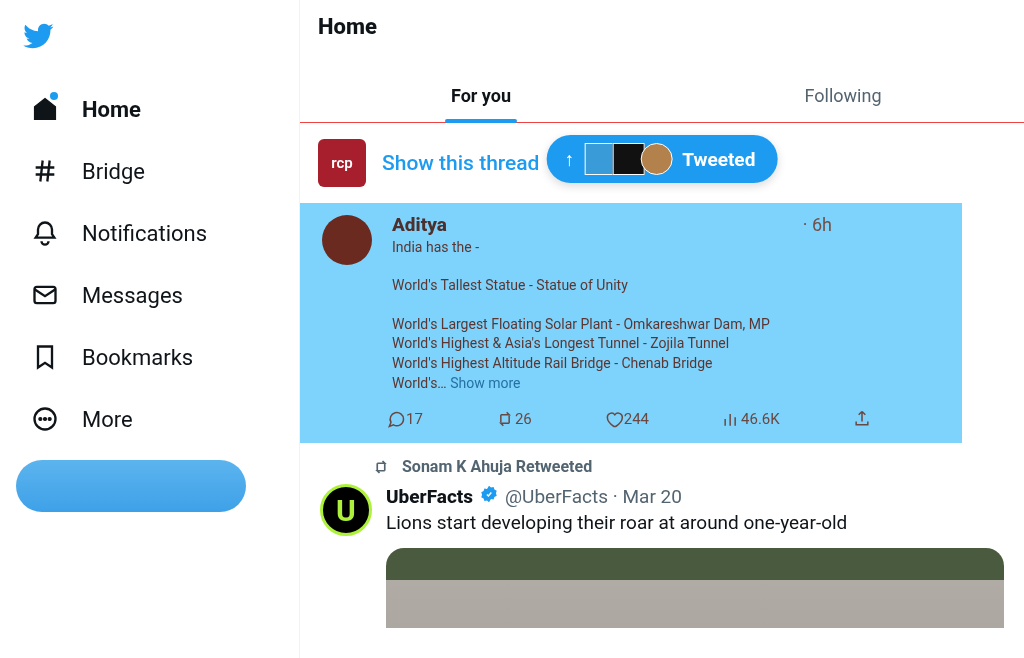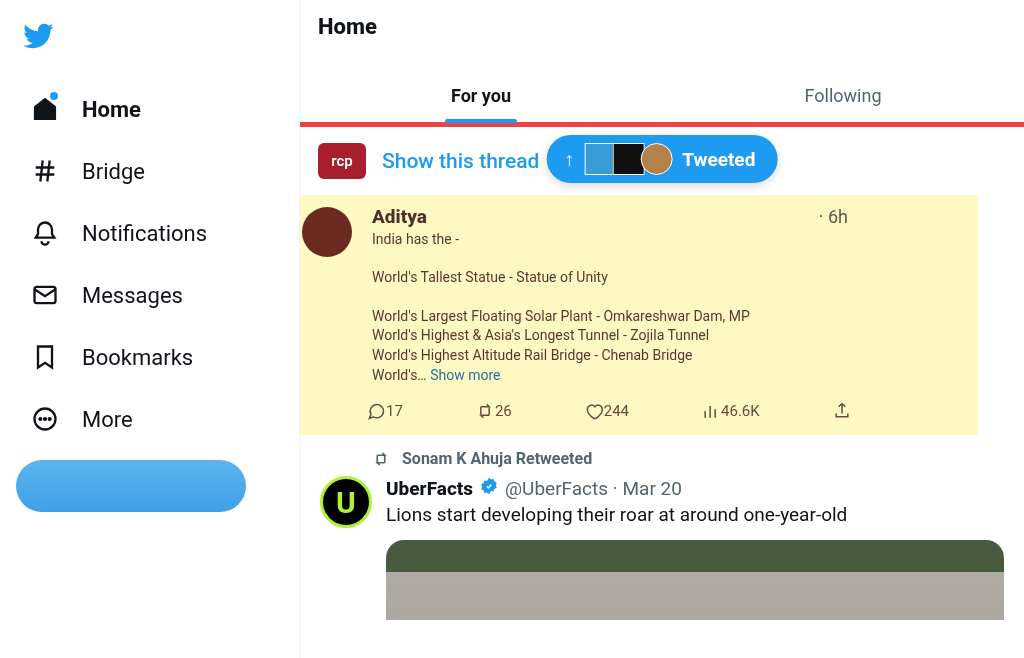--- a/index.html
+++ b/index.html
@@ -10,35 +10,35 @@
     .logo svg { width: 36px; height: 32px; fill: #1d9bf0; }
     .nav-item { display: flex; align-items: center; gap: 22px; padding: 16px 14px; cursor: pointer; border-radius: 9999px; font-size: 22px; }
     .nav-item.active { font-weight: 700; }
     .nav-icon { width: 30px; height: 30px; display: flex; align-items: center; justify-content: center; }
     .nav-icon svg { width: 28px; height: 28px; fill: #0f1419; stroke: #0f1419; }
     .home-icon-dot { position: relative; }
     .home-icon-dot::after { content: ""; position: absolute; top: -2px; right: 2px; width: 8px; height: 8px; background: #1d9bf0; border-radius: 50%; }
     .tweet-btn { margin-top: 10px; width: 230px; height: 52px; border-radius: 9999px; background: linear-gradient(#5cb4ee,#3ea1e8); }
     .main { flex: 1; background: #fff; overflow: hidden; position: relative; }
     .header-title { font-size: 22px; font-weight: 800; padding: 14px 18px 28px; }
-    .tabs { display: flex; border-bottom: 5px solid #ef4444; }
+    .tabs { display: flex; border-bottom: 1px solid #ef4444; }
     .tab { flex: 1; text-align: center; padding: 18px 0 16px; font-size: 18px; color: #536471; cursor: pointer; position: relative; }
     .tab.active { color: #0f1419; font-weight: 700; }
     .tab.active::after { content: ""; position: absolute; bottom: -1px; left: 50%; transform: translateX(-50%); width: 72px; height: 4px; background: #1d9bf0; border-radius: 4px; }
     .thread-row { display: flex; align-items: center; padding: 16px 18px; gap: 16px; }
-    .avatar-sm { width: 48px; height: 36px; border-radius: 6px; background: #a71f2c; color: #fff; display:flex; align-items:center; justify-content:center; font-size:15px; font-weight:600; }
+    .avatar-sm { width: 48px; height: 48px; border-radius: 6px; background: #a71f2c; color: #fff; display:flex; align-items:center; justify-content:center; font-size:15px; font-weight:600; }
     .show-thread { color: #1d9bf0; font-size: 21px; font-weight: 500; }
     .tweeted-pill { position: absolute; top: 135px; left: 50%; transform: translateX(-50%); background: #1d9bf0; color: #fff; border-radius: 9999px; padding: 8px 22px 8px 18px; display: flex; align-items: center; gap: 10px; font-size: 19px; font-weight: 700; z-index: 10; box-shadow: 0 3px 10px rgba(0,0,0,0.15); }
     .pill-arrow { font-weight: 700; }
     .pill-imgs { display:flex; }
     .pill-img { width: 32px; height: 32px; background: #ccc; margin-left: -4px; border: 1px solid #fff; }
     .pill-img:nth-child(1){ background:#3a9bd9; margin-left:0; }
     .pill-img:nth-child(2){ background:#111; }
     .pill-img:nth-child(3){ background:#b3824c; border-radius:50%; }
-    .redbox { background: #fef9c3; padding: 10px 20px 14px 8px; margin-right: 46px; position: relative; }
+    .redbox { background: #7dd3fc; padding: 10px 20px 14px 28px; margin-right: 62px; position: relative; }
     .redbox-inner { display: flex; gap: 14px; }
     .avatar-rd { width: 50px; height: 50px; border-radius: 50%; background: #6a2a1f; flex-shrink: 0; margin-top: 2px; transform: translateX(-6px); }
     .tweet-body { flex: 1; color: #5c3632; }
     .tweet-head { display:flex; align-items:center; gap: 6px; }
     .tweet-author { font-size: 19px; font-weight: 800; color: #4d2f2d; }
     .tweet-time { font-size: 18px; color: #715048; margin-left: auto; margin-right: 110px; }
     .tweet-text { font-size: 14px; line-height: 1.4; color: #5c3632; margin-top: 2px; }
     .tweet-text p { margin-bottom: 18px; }
     .tweet-text p:last-child { margin-bottom: 6px; }
     .show-more { color: #2770a3; }

